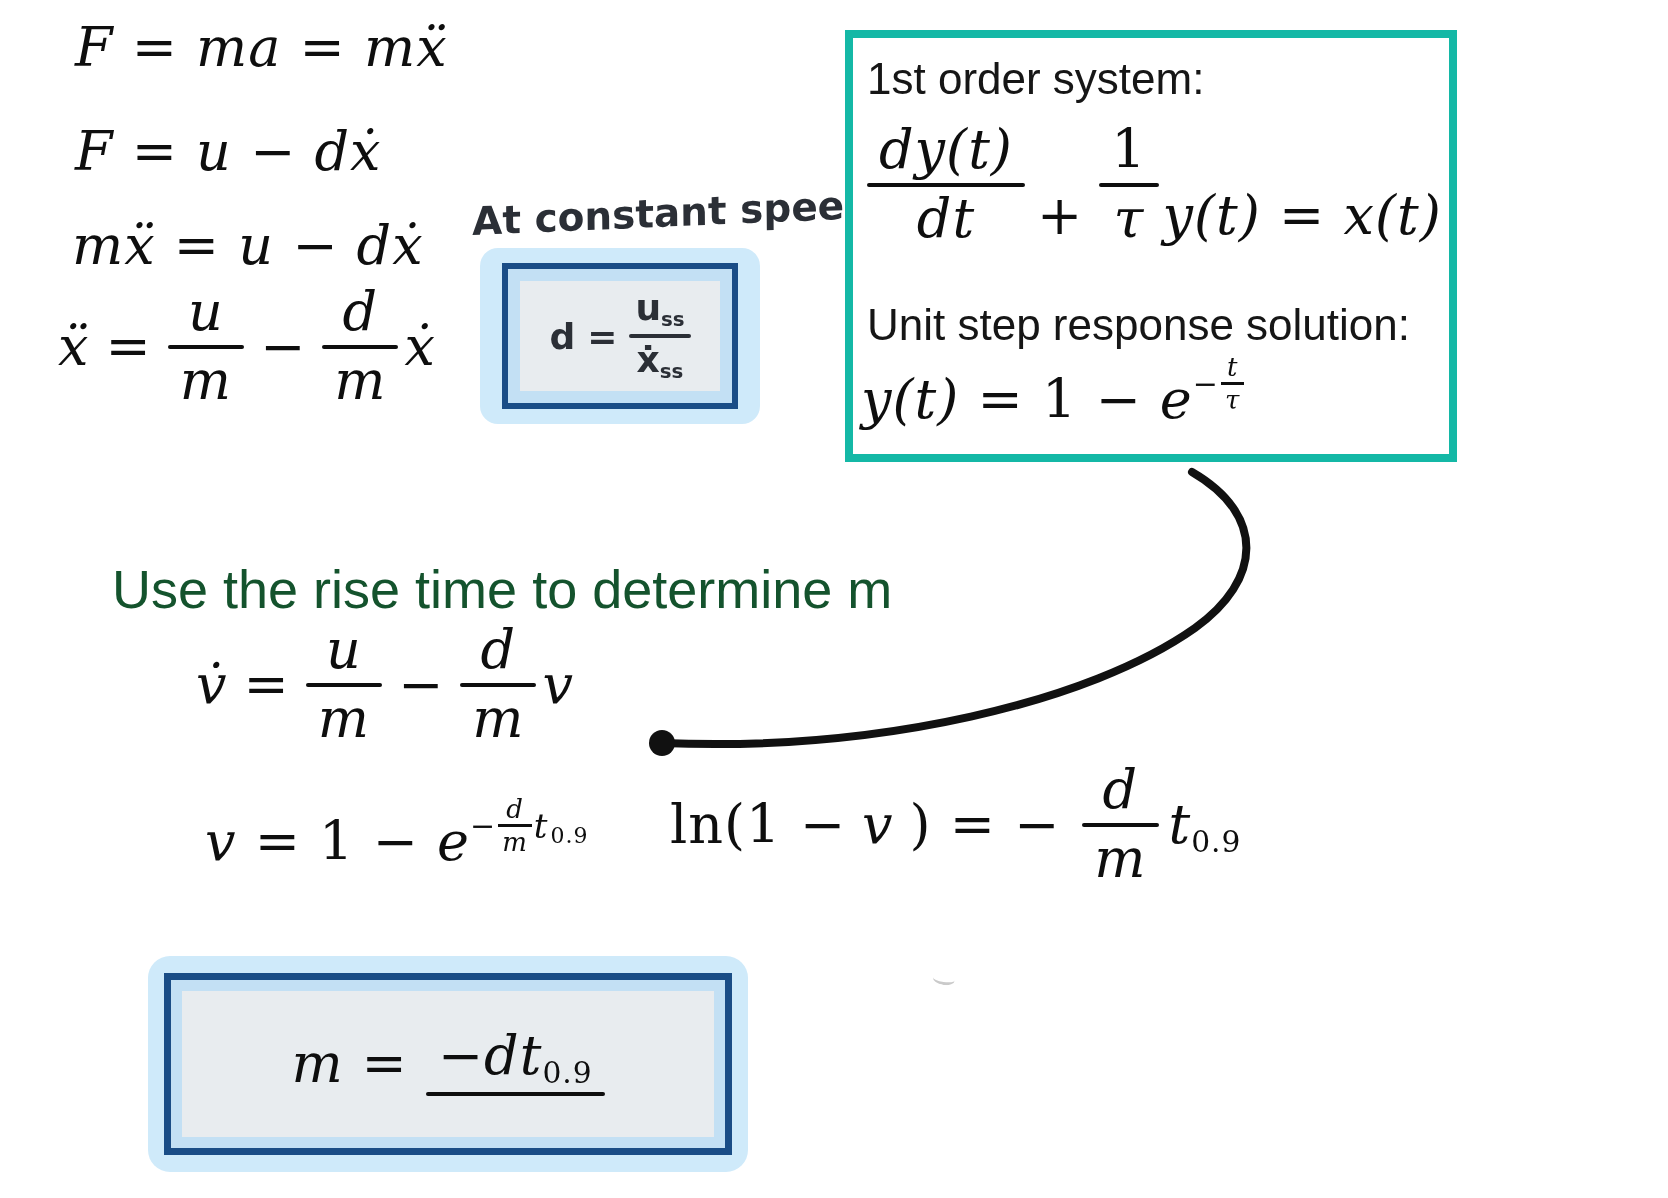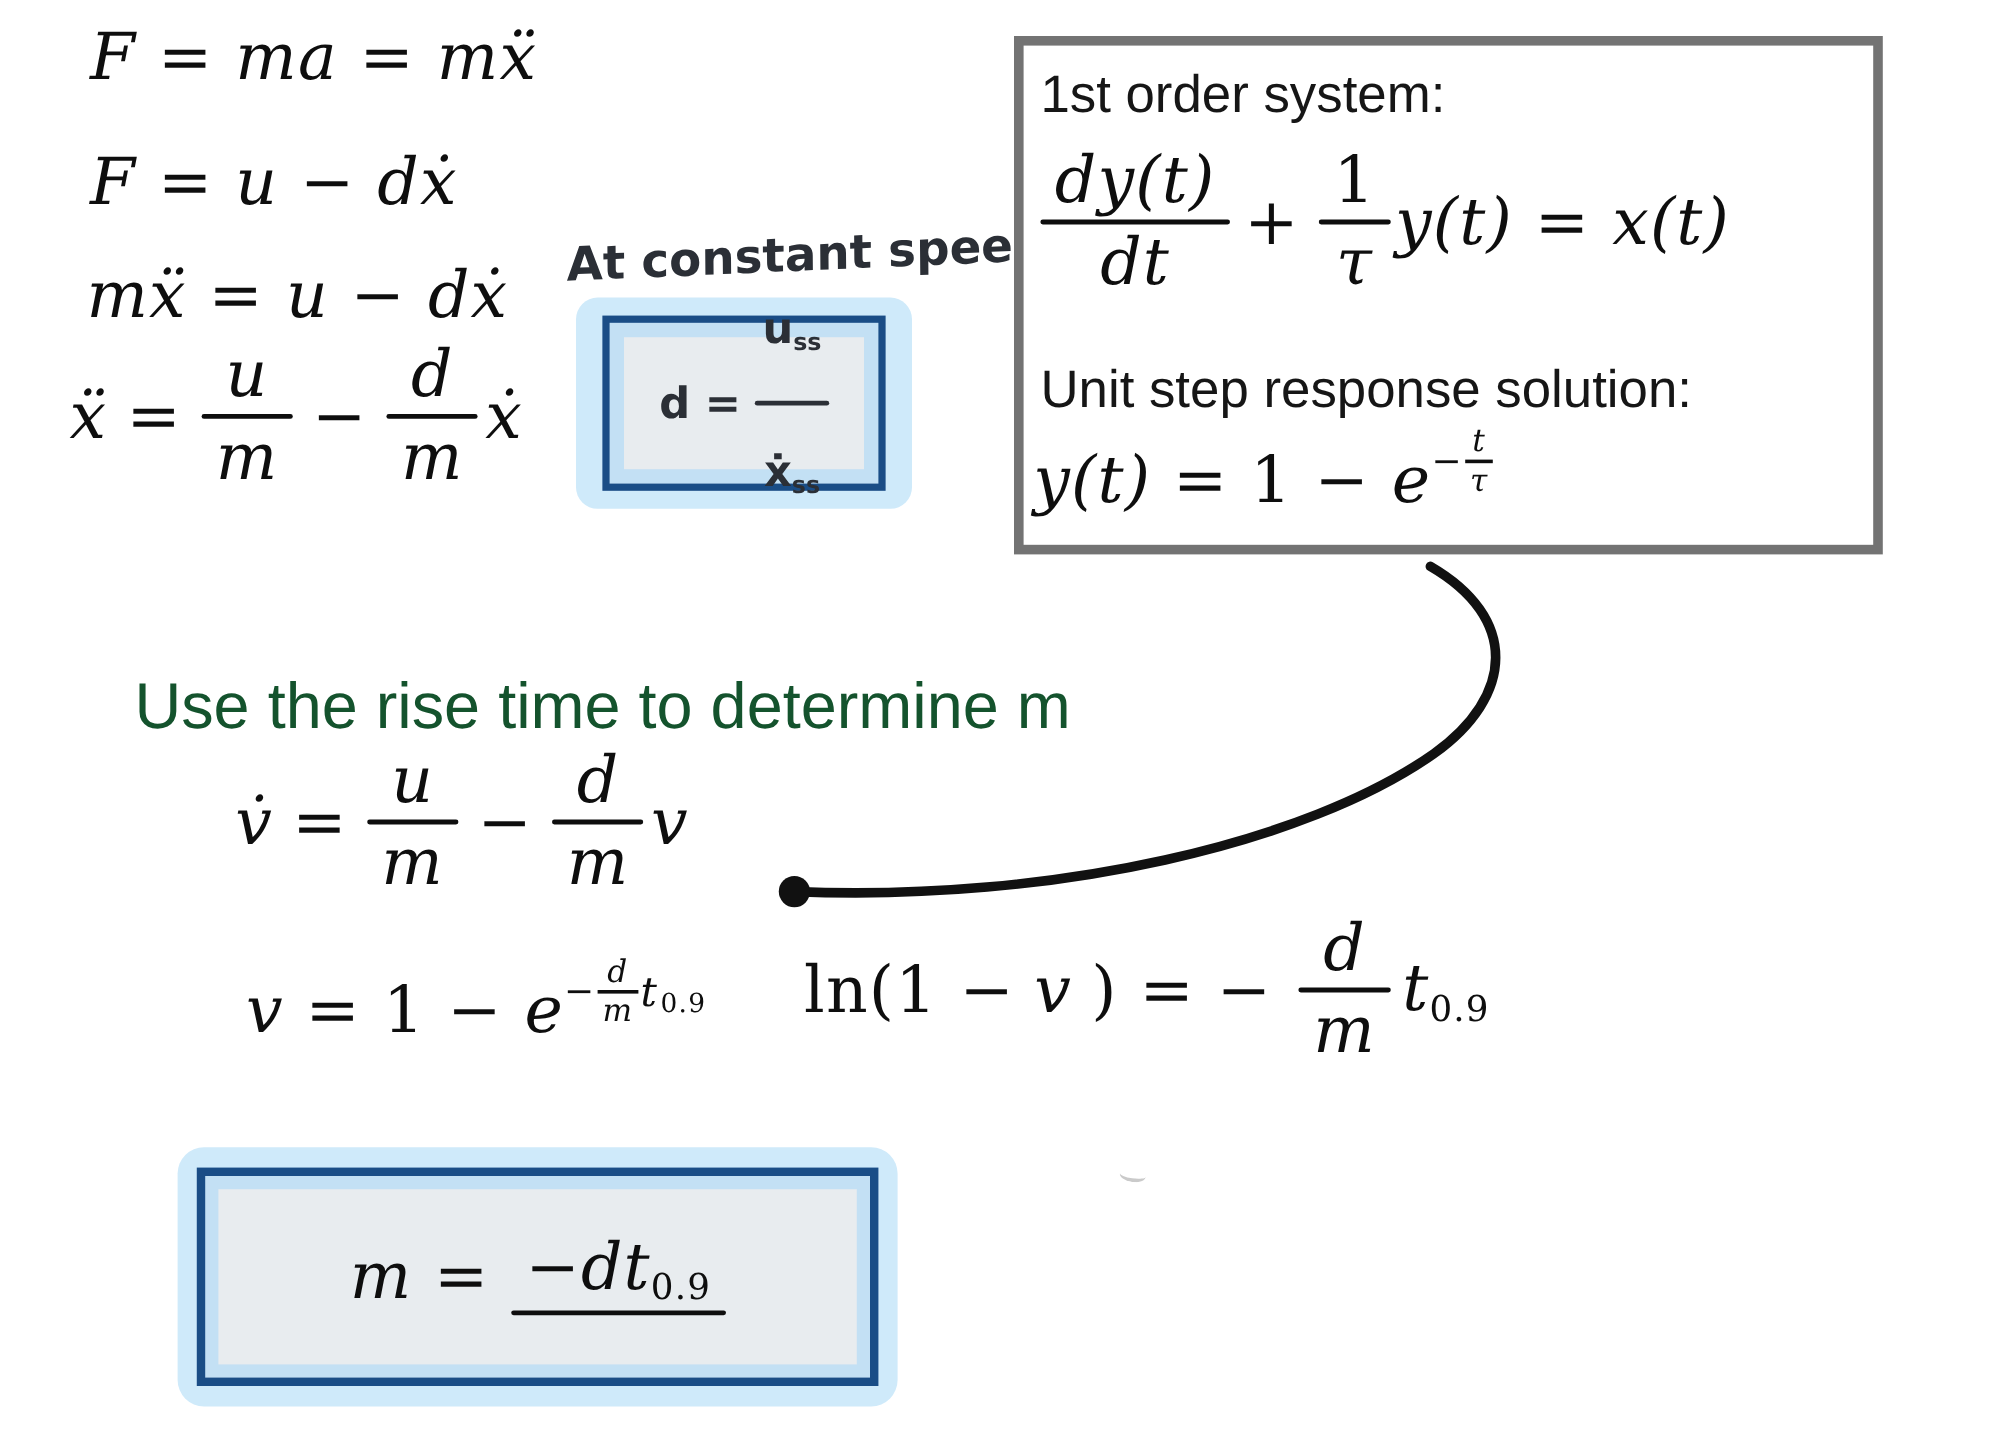--- a/index.html
+++ b/index.html
@@ -31,22 +31,22 @@
   .sup{position:relative;top:-24px;display:inline-flex;align-items:center;font-size:30px;column-gap:2px;}
   .sb{font-size:0.55em;font-style:normal;vertical-align:-0.3em;line-height:1;}
   .hand{font-family:"DejaVu Sans",sans-serif;font-weight:bold;color:#2b2f36;font-style:normal;}
   .hand-label{position:absolute;font-size:39px;transform:rotate(-2.5deg) skewX(-2deg);letter-spacing:0px;white-space:nowrap;}
   
   .glow{position:absolute;background:var(--glow-blue);border-radius:18px;}
   .navybox{position:absolute;background:var(--box-fill-blue);border:6px solid var(--navy-border);box-sizing:border-box;}
   .panel{position:absolute;background:var(--panel-gray);display:flex;align-items:center;justify-content:center;}
   
   .sysbox{
-    position:absolute;left:845px;top:30px;width:724px;height:432px;
-    border:8px solid #737373;background:#fff;box-sizing:border-box;
+    position:absolute;left:845px;top:30px;width:612px;height:432px;
+    border:8px solid #14b8a6;background:#fff;box-sizing:border-box;
   }
   .sysline{position:absolute;font-size:44px;white-space:nowrap;color:#161616;}
   .heading{position:absolute;font-size:60px;font-weight:bold;color:#0b0b0b;white-space:nowrap;letter-spacing:0.5px;}
   .subheading{position:absolute;font-size:54px;color:#14532d;white-space:nowrap;}
   .overlay{position:absolute;left:0;top:0;pointer-events:none;}
   .stray{
     position:absolute;left:933px;top:973px;width:22px;height:9px;
     border-bottom:3px solid #bdbdbd;border-radius:50%;transform:rotate(8deg);opacity:.8;
   }
 </style>
@@ -77,34 +77,34 @@
   </div>
 
   <div class="hand hand-label" style="left:472px;top:190px;">At constant speed,</div>
 
   <div class="glow" style="left:480px;top:248px;width:280px;height:176px;">
     <div class="navybox" style="left:22px;top:15px;width:236px;height:146px;">
       <div class="panel" style="left:12px;top:12px;right:12px;bottom:12px;">
         <div class="hand row" style="font-size:36px;column-gap:12px;">
           <span>d</span>
           <span>=</span>
-          <span class="frac" style="line-height:1;gap:34px;">
+          <span class="frac" style="line-height:1;">
             <span class="fnum" style="padding:0 6px;"><span>u</span><span class="sb">ss</span></span>
             <span class="bar" style="background:#2b2f36;"></span>
             <span class="fden" style="padding:0 6px;"><span>ẋ</span><span class="sb">ss</span></span>
           </span>
         </div>
       </div>
     </div>
   </div>
 
   <div class="sysbox">
     <div class="sysline sans" style="left:14px;top:16px;">1st order system:</div>
 
-    <div class="eq row" style="left:14px;top:84px;font-size:54px;">
+    <div class="eq row" style="left:14px;top:84px;font-size:54px;align-items:flex-end;">
       <span class="frac" style="margin-right:-4px;">
         <span class="fnum">dy(t)</span>
         <span class="bar"></span>
         <span class="fden">dt</span>
       </span>
       <span class="up">+</span>
       <span class="frac" style="margin-right:-12px;">
         <span class="fnum up">1</span>
         <span class="bar"></span>
         <span class="fden">τ</span>

